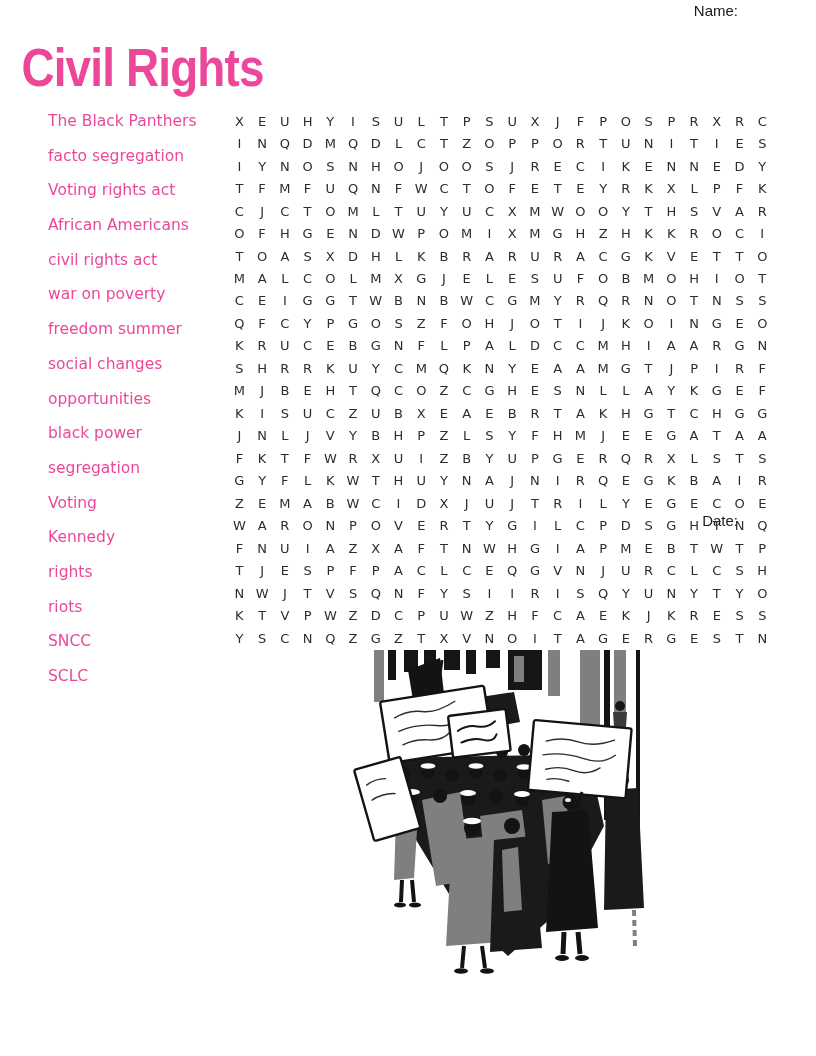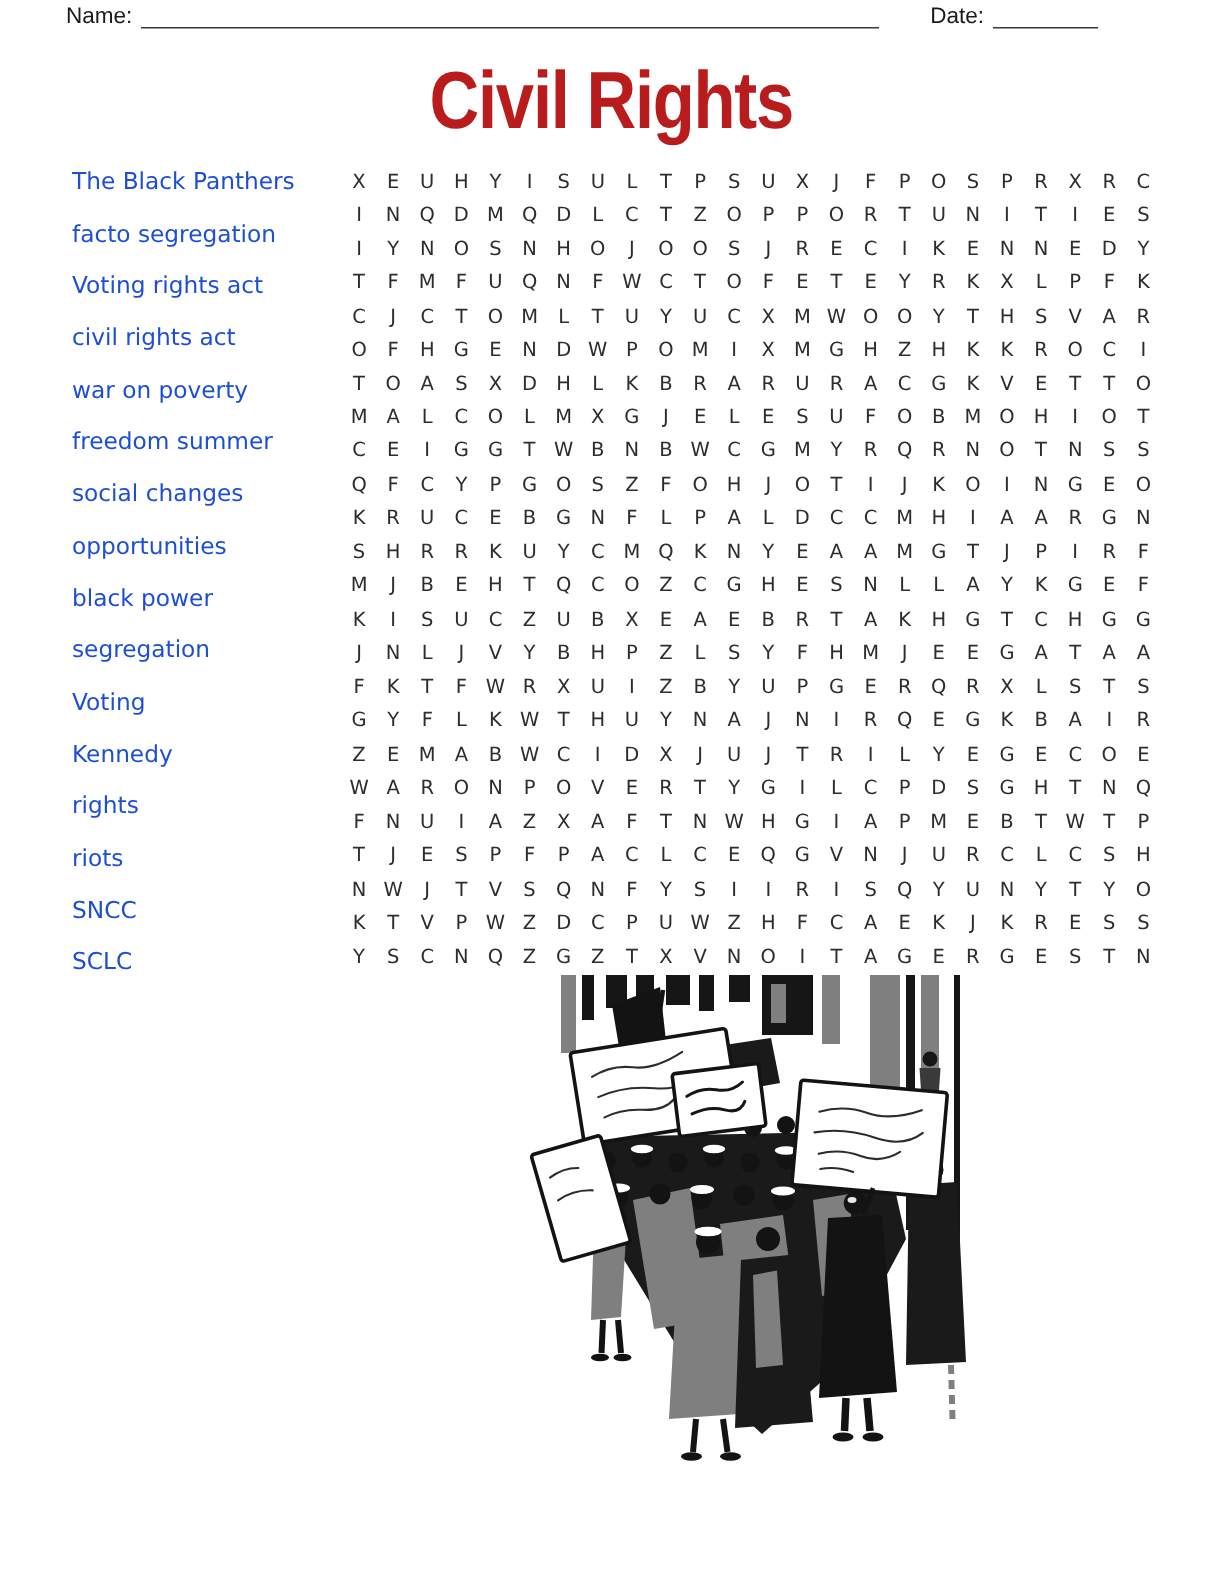--- a/index.html
+++ b/index.html
@@ -3,36 +3,36 @@
 <meta charset="utf-8">
 <style>
   html,body{margin:0;padding:0;}
   body{
     width:816px;height:1056px;position:relative;background:#ffffff;
     font-family:"Liberation Sans",sans-serif;color:#1d1d1d;overflow:hidden;
   }
   
   .header-row{
     position:absolute;left:44px;top:2px;width:694px;
-    display:flex;align-items:flex-end;font-size:15px;color:#1a1a1a;
+    display:flex;align-items:flex-end;font-size:15px;color:#1a1a1a;flex-direction:column;
   }
   .hline{display:inline-block;border-bottom:1.6px solid #3a3a3a;height:14px;}
   .name-line{flex:0 0 492px;margin-left:6px;}
   .date-label{margin-left:34px;}
   .date-line{flex:0 0 70px;margin-left:6px;}
   
   .title{
-    position:absolute;left:0;top:36px;width:100%;text-align:center;
-    font-size:54px;font-weight:700;letter-spacing:-1px;color:#b91c1c;
+    position:absolute;left:0;top:36px;width:100%;
+    font-size:54px;font-weight:700;letter-spacing:-1px;color:#ec4899;
   }
   .title span{display:inline-block;transform:scaleX(.85);transform-origin:center;}
   
   .word-list{
     position:absolute;left:48px;top:104px;margin:0;padding:0;list-style:none;
-    font-family:"DejaVu Sans",sans-serif;font-size:15.5px;color:#1d4ed8;
+    font-family:"DejaVu Sans",sans-serif;font-size:15.5px;color:#ec4899;
   }
   .word-list li{height:34.7px;line-height:34.7px;white-space:nowrap;}
   
   .grid{
     position:absolute;left:228px;top:110px;
     display:grid;grid-template-columns:repeat(24,22.74px);grid-auto-rows:22.48px;
     font-family:"DejaVu Sans",sans-serif;font-size:13px;color:#2d2d2d;
   }
   .grid span{display:flex;align-items:center;justify-content:center;}
   
@@ -52,20 +52,21 @@
 </div>
 
 <div class="title">
   <span>Civil Rights</span>
 </div>
 
 <ul class="word-list" id="word-list">
     <li>The Black Panthers</li>
     <li>facto segregation</li>
     <li>Voting rights act</li>
+    <li>African Americans</li>
     <li>civil rights act</li>
     <li>war on poverty</li>
     <li>freedom summer</li>
     <li>social changes</li>
     <li>opportunities</li>
     <li>black power</li>
     <li>segregation</li>
     <li>Voting</li>
     <li>Kennedy</li>
     <li>rights</li>

